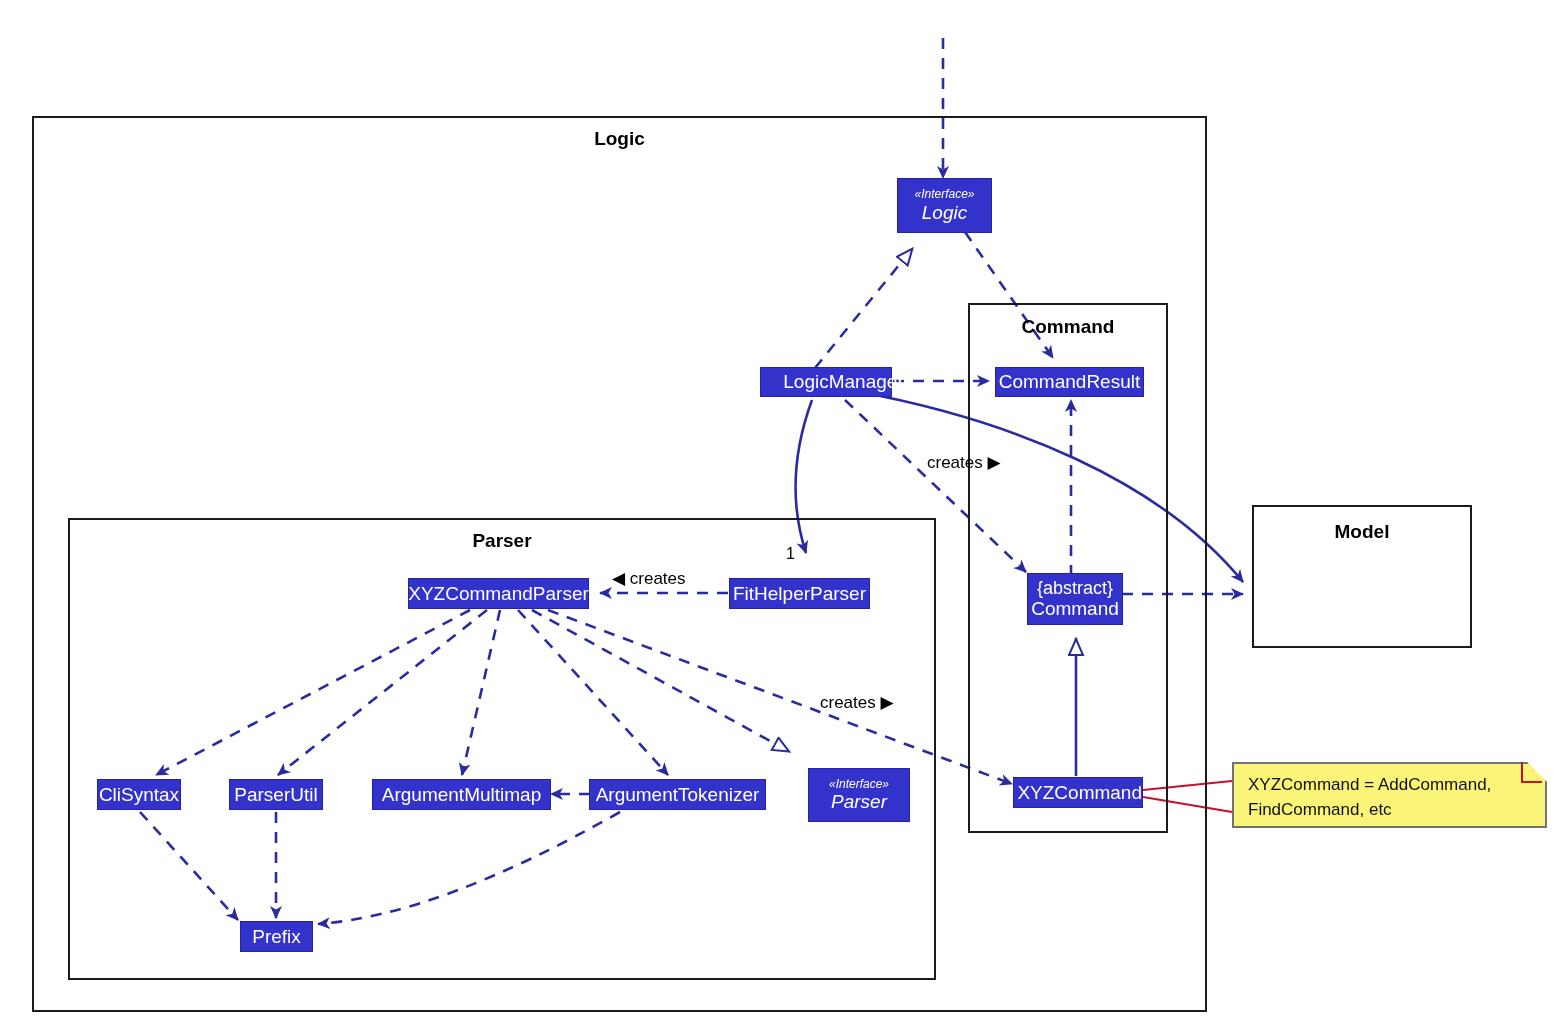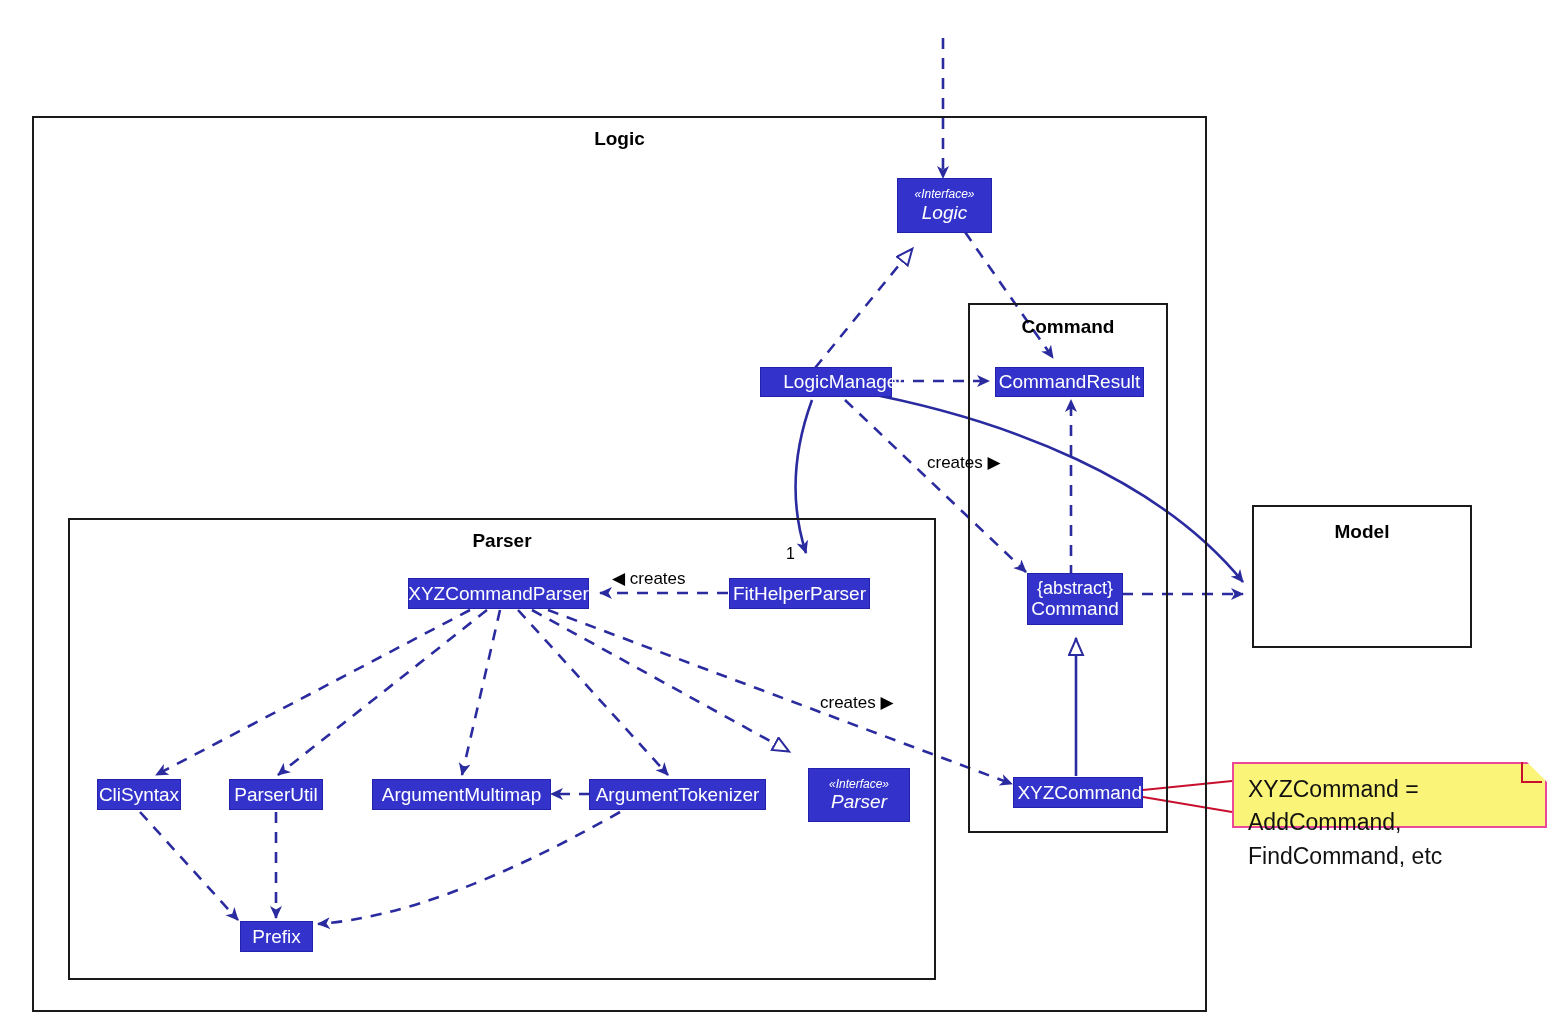--- a/index.html
+++ b/index.html
@@ -78,24 +78,24 @@
   .mult {
     position: absolute;
     font-size: 16px;
     color: #000000;
     font-family: "Liberation Sans", sans-serif;
   }
   
   .note {
     position: absolute;
     background: #FAF478;
-    border: 2px solid #ec4899;
+    border: 2px solid #737373;
     box-sizing: border-box;
     color: #111111;
-    font-size: 23px;
+    font-size: 17px;
     font-family: "Liberation Sans", sans-serif;
     padding: 9px 12px 8px 14px;
     line-height: 1.45;
   }
   .note .fold {
     position: absolute;
     right: -2px;
     top: -2px;
     width: 0; height: 0;
     border-left: 20px solid transparent;

